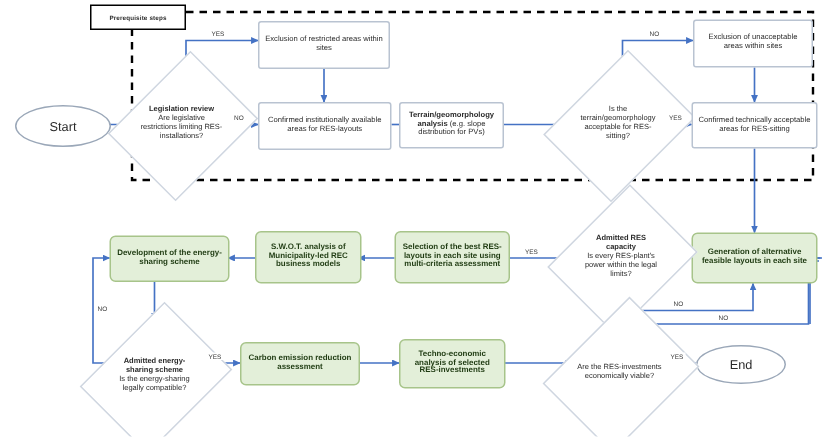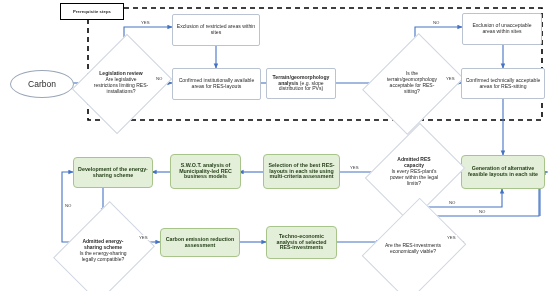--- a/index.html
+++ b/index.html
@@ -108,22 +108,23 @@
     </g>
 
     <g stroke="#4472c4" stroke-width="1.1" fill="none">
       <path d="M540,216 L540,174"></path>
       <path d="M540,174 L546,174"></path>
     </g>
   </svg>
 
   <div class="prereq" style="left:60px;top:3px;width:62px;height:15px;">Prerequisite steps</div>
 
-  <div class="term" style="left:10px;top:70px;width:62px;height:26px;">Carbon</div>
-
+  <div class="term" style="left:10px;top:70px;width:62px;height:26px;">Start</div>
+
+  <div class="term" style="left:464px;top:230px;width:58px;height:24px;">End</div>
 
   <div class="dia" style="left:90px;top:45px;width:62px;height:76px;">
     <div class="shape"></div>
     <div class="txt">
       <div>
         <b class="t">Legislation review</b><br>
         <span class="n">Are legislative restrictions limiting RES-installations?</span>
       </div>
     </div>
   </div>

